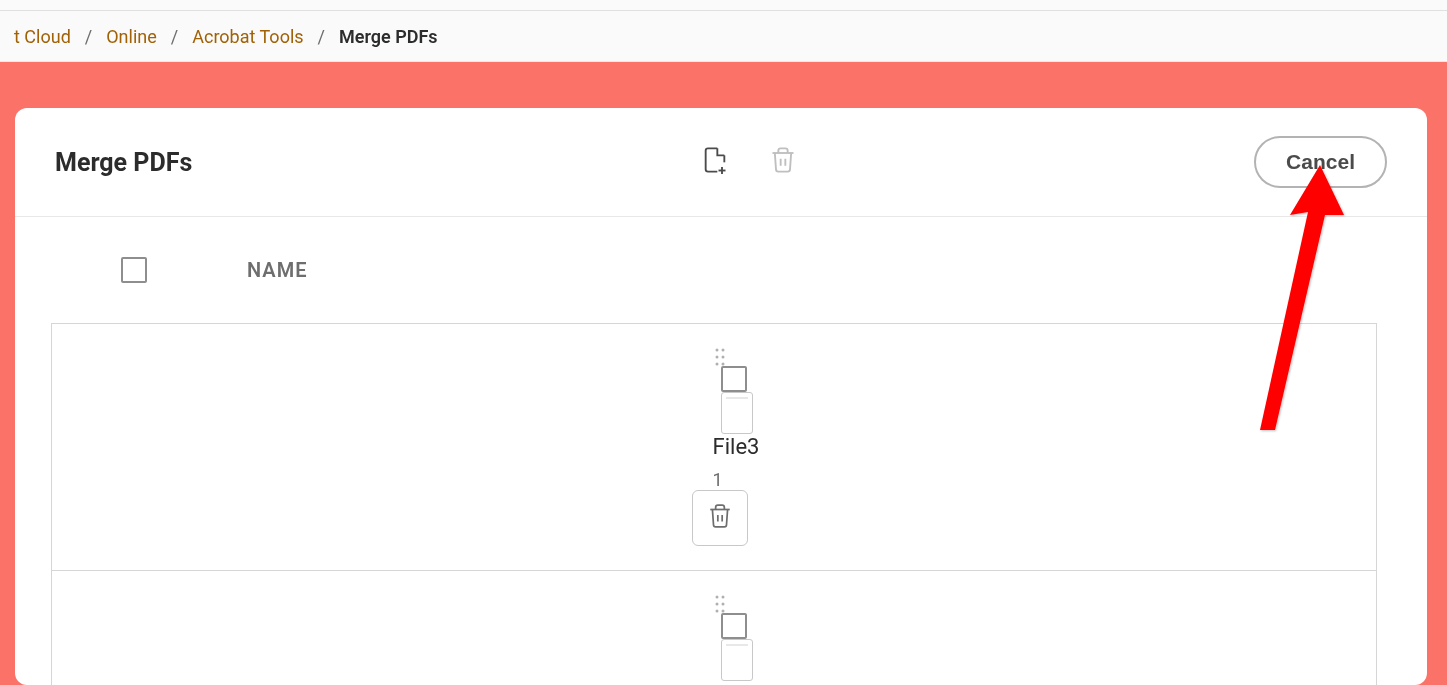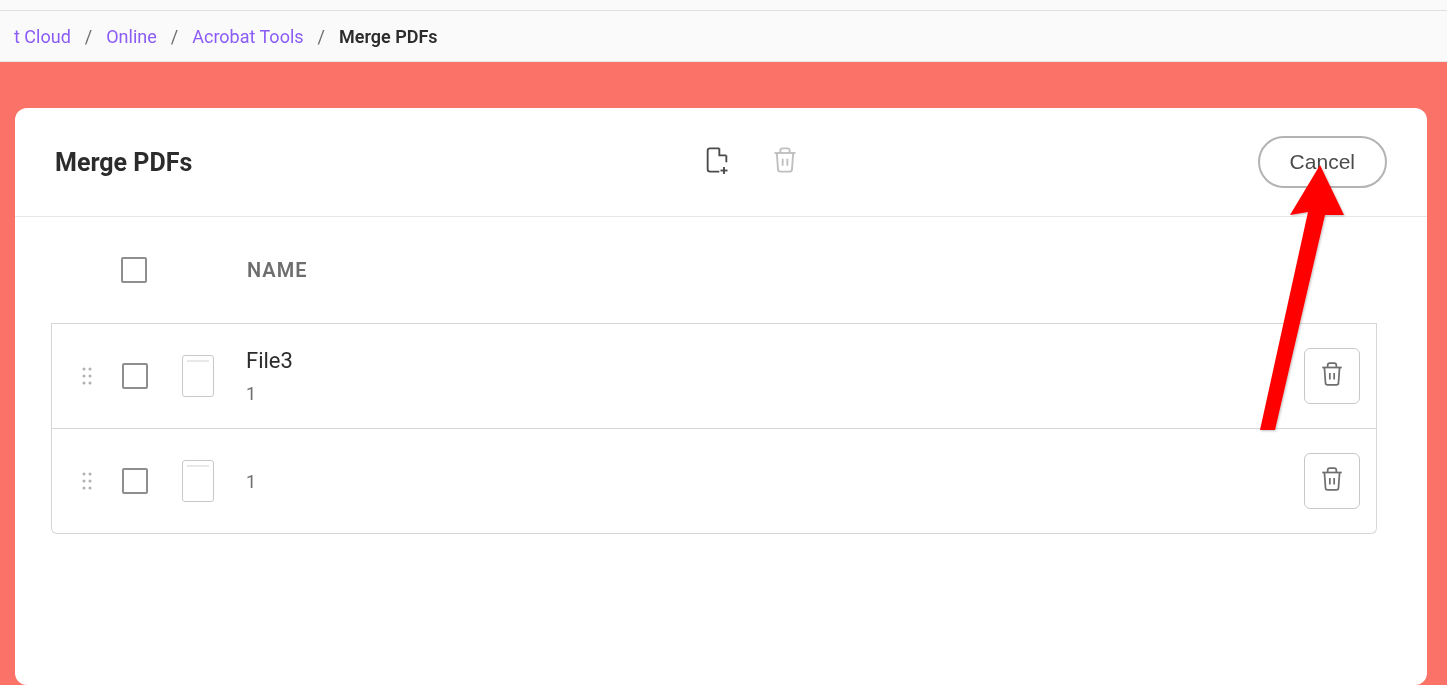--- a/index.html
+++ b/index.html
@@ -18,21 +18,21 @@
     .breadcrumb-bar {
       height: 51px;
       background: #fafafa;
       display: flex;
       align-items: center;
       padding: 0 0 0 0;
       font-size: 18px;
       border-bottom: 1px solid #e8e8e8;
     }
     .breadcrumb-item {
-      color: #8b5cf6;
+      color: #a16207;
       cursor: pointer;
       padding: 0 14px;
     }
     .breadcrumb-separator {
       color: #6e6e6e;
     }
     .breadcrumb-current {
       color: #2c2c2c;
       font-weight: 600;
       padding: 0 14px;
@@ -72,21 +72,21 @@
       color: #4b4b4b;
     }
     .icon-btn.disabled { color: #bfbfbf; cursor: default; }
     .header-actions {
       display: flex;
       gap: 30px;
       align-items: center;
     }
     .btn {
       font-size: 21px;
-      font-weight: 400;
+      font-weight: 700;
       padding: 12px 30px;
       border-radius: 999px;
       cursor: pointer;
       border: 2px solid transparent;
     }
     .btn-outline {
       background: #fff;
       border-color: #b3b3b3;
       color: #4b4b4b;
     }
@@ -115,20 +115,21 @@
       font-size: 20px;
       font-weight: 600;
       color: #6e6e6e;
       letter-spacing: 1px;
     }
     .file-row {
       display: flex;
       align-items: center;
       border: 1px solid #d6d6d6;
       padding: 24px 16px 24px 28px;
+      flex-direction: column;
     }
     .file-row:first-of-type {
       border-radius: 6px 6px 0 0;
     }
     .file-row + .file-row {
       border-top: none;
       border-radius: 0 0 6px 6px;
     }
     .drag-handle {
       color: #b0b0b0;

